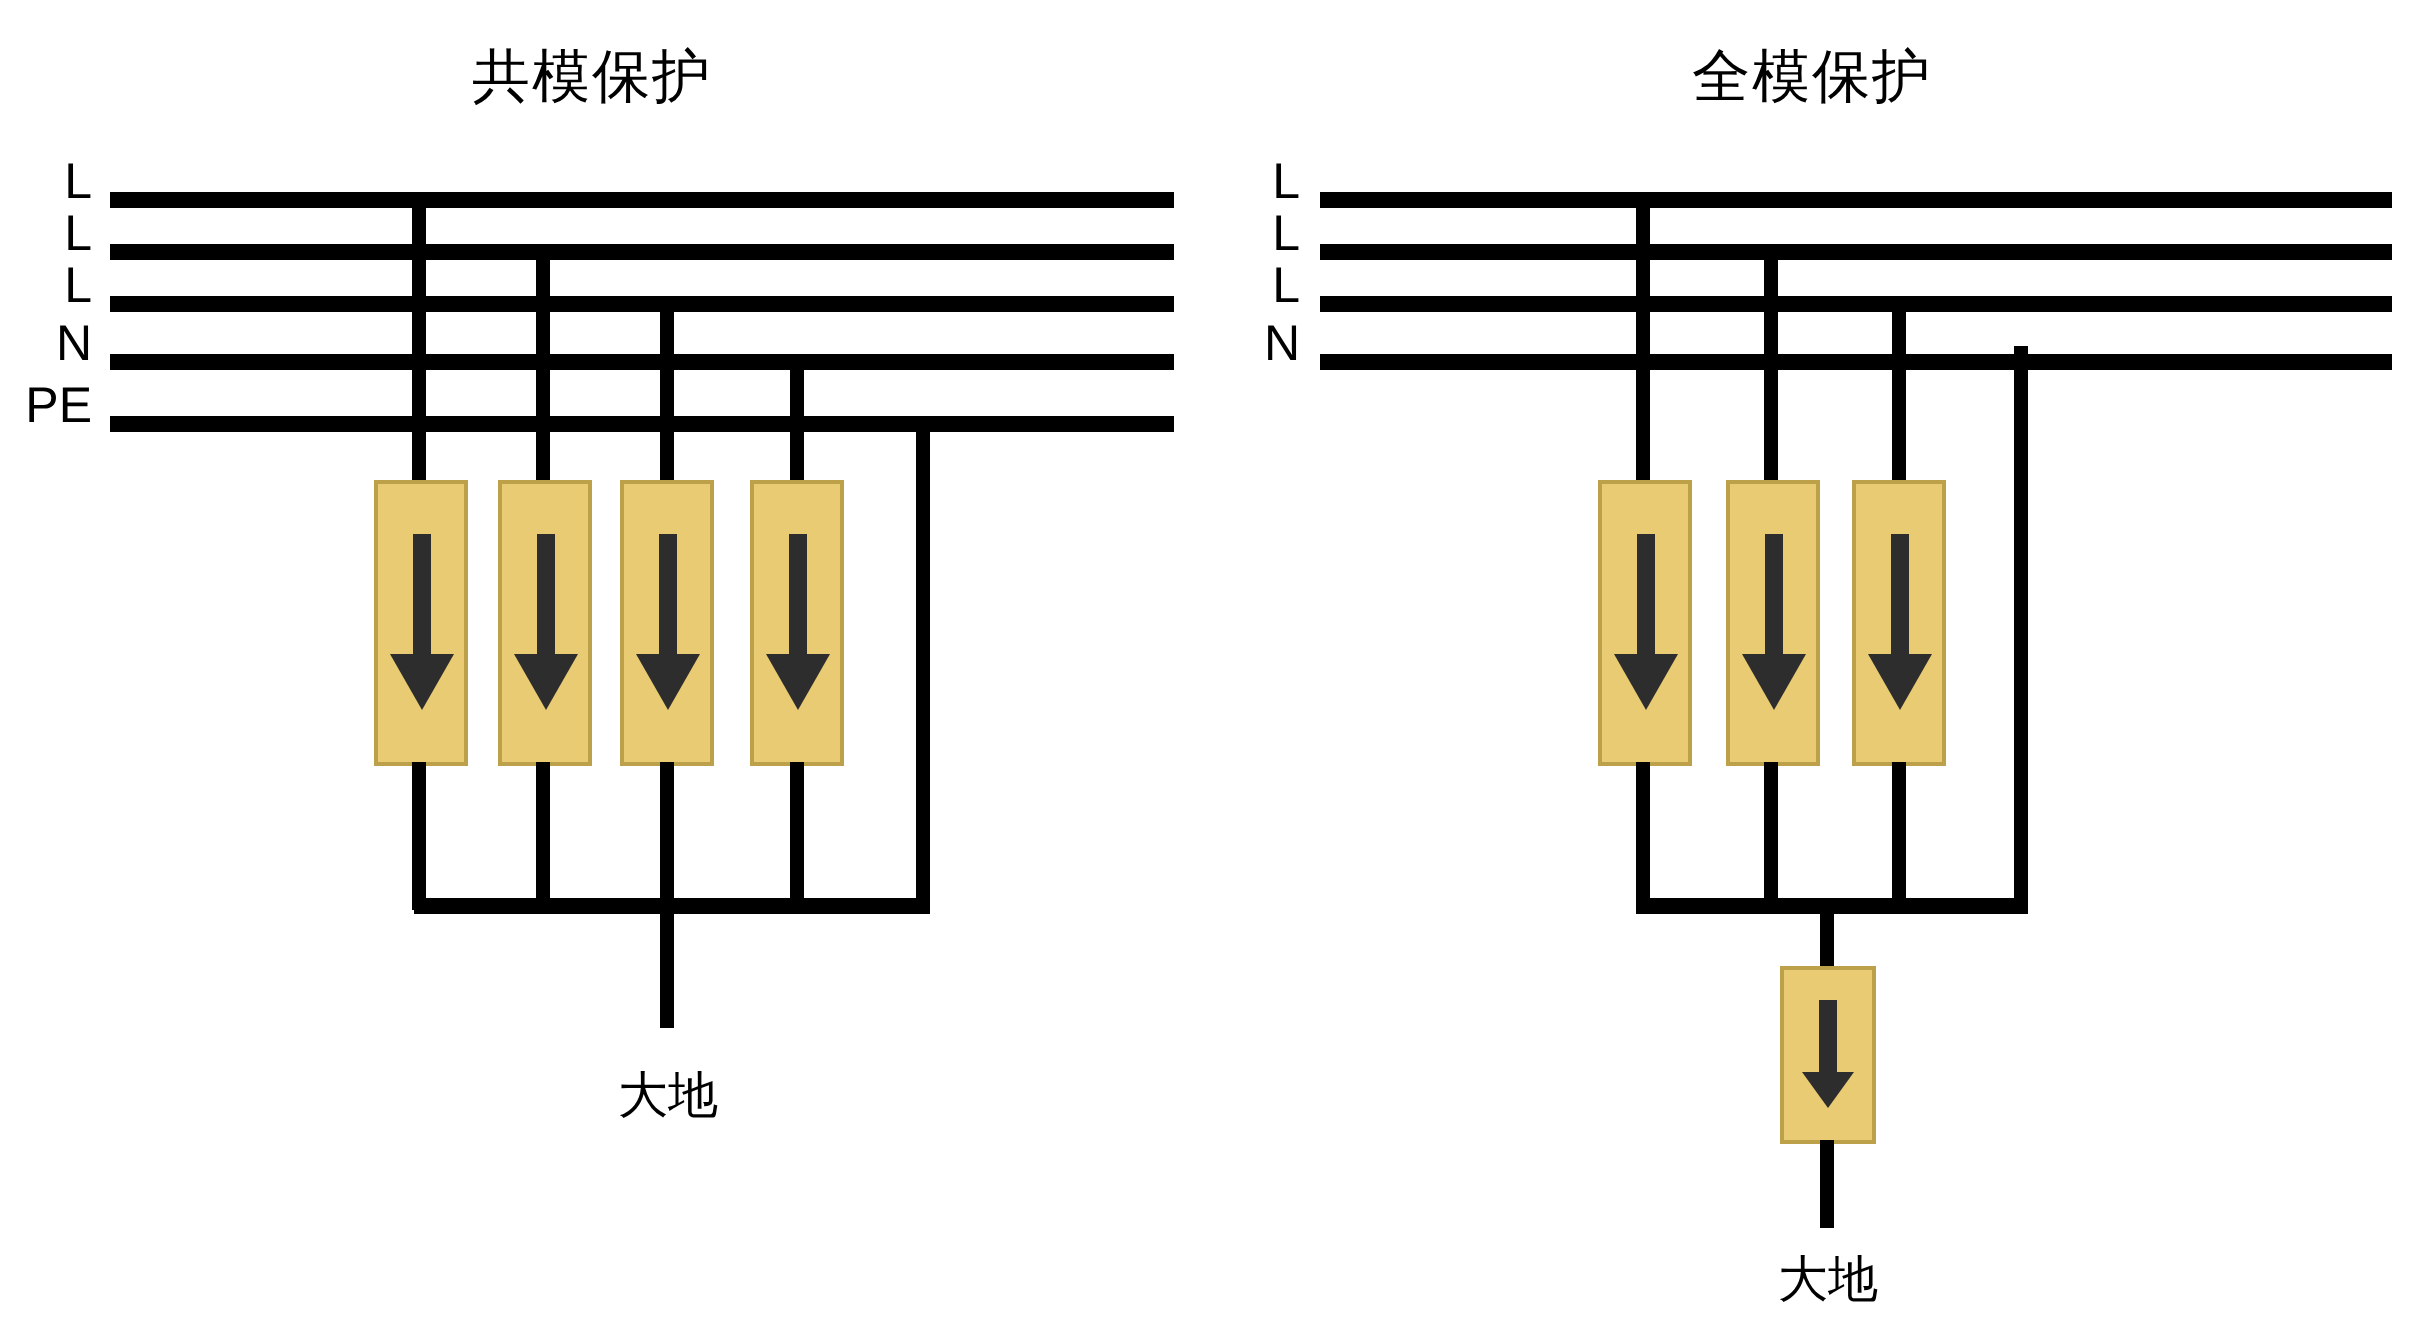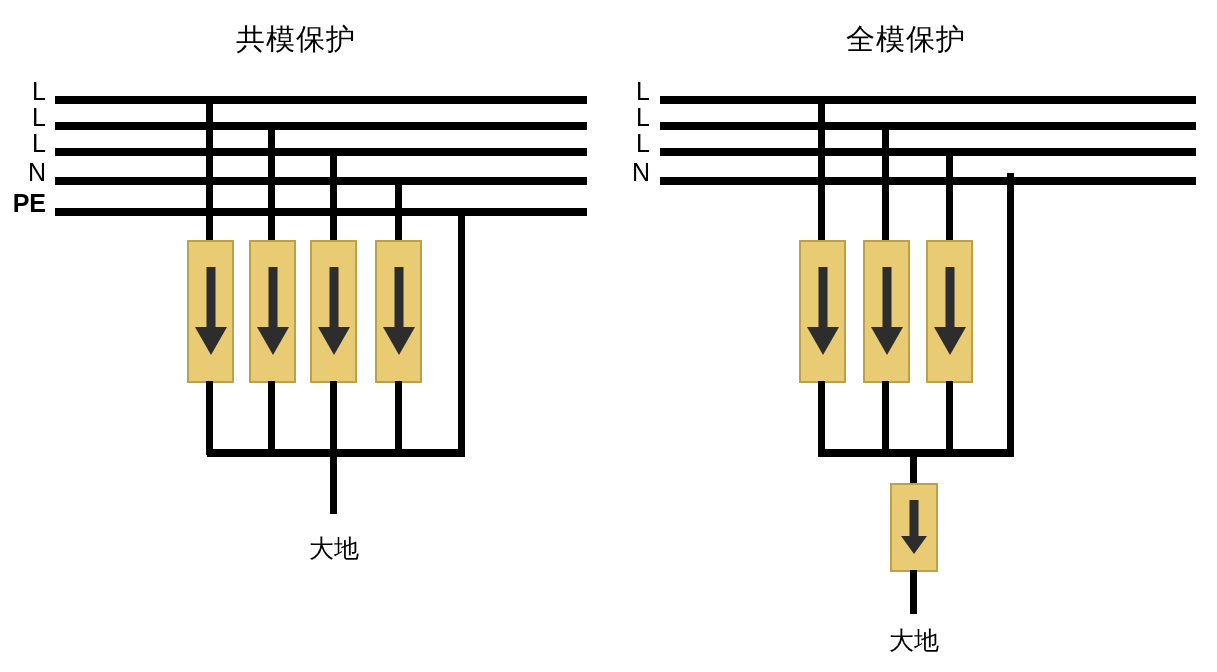--- a/index.html
+++ b/index.html
@@ -85,21 +85,21 @@
 
 <div class="canvas">
 
   <section>
     <div class="diagram-title" style="left:186px; top:22px;font-family:Liberation Serif, serif;">共模保护</div>
 
     <span class="bus-label" style="left:2px; top:78px;">L</span>
     <span class="bus-label" style="left:2px; top:104px;">L</span>
     <span class="bus-label" style="left:2px; top:130px;">L</span>
     <span class="bus-label" style="left:2px; top:159px;">N</span>
-    <span class="bus-label" style="left:2px; top:190px;font-weight:bold;">PE</span>
+    <span class="bus-label" style="left:2px; top:190px;">PE</span>
 
     <div class="hline" style="left:55px; top:96px;  width:532px;"></div>
     <div class="hline" style="left:55px; top:122px; width:532px;"></div>
     <div class="hline" style="left:55px; top:148px; width:532px;"></div>
     <div class="hline" style="left:55px; top:177px; width:532px;"></div>
     <div class="hline" style="left:55px; top:208px; width:532px;"></div>
 
     <div class="vline" style="left:206px; top:99px;  height:145px;"></div>
     <div class="vline" style="left:268px; top:125px; height:119px;"></div>
     <div class="vline" style="left:330px; top:151px; height:93px;"></div>

